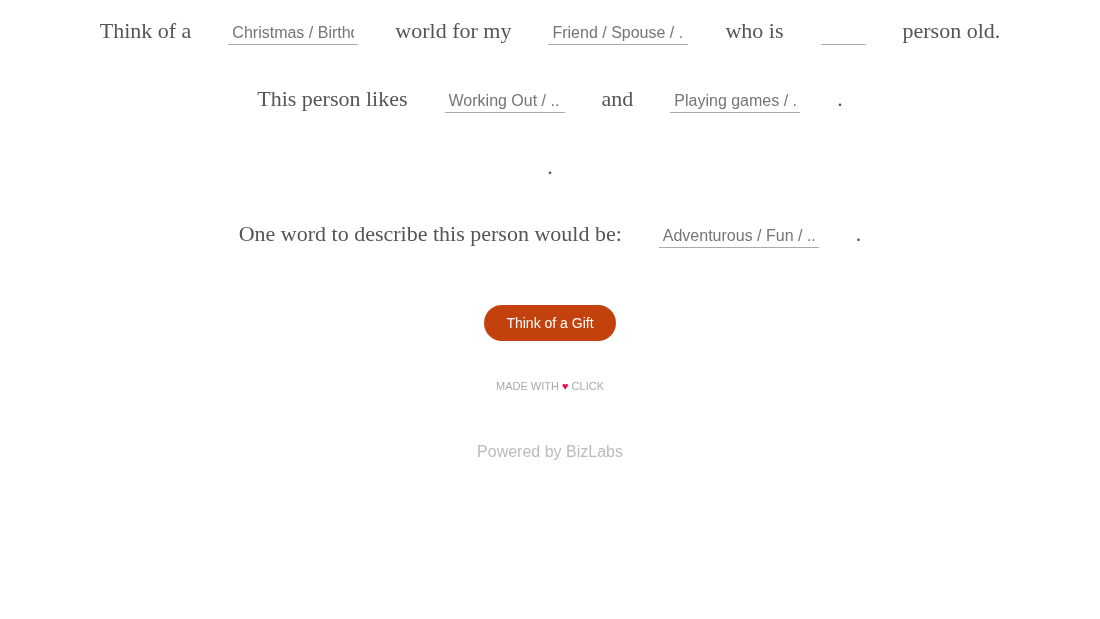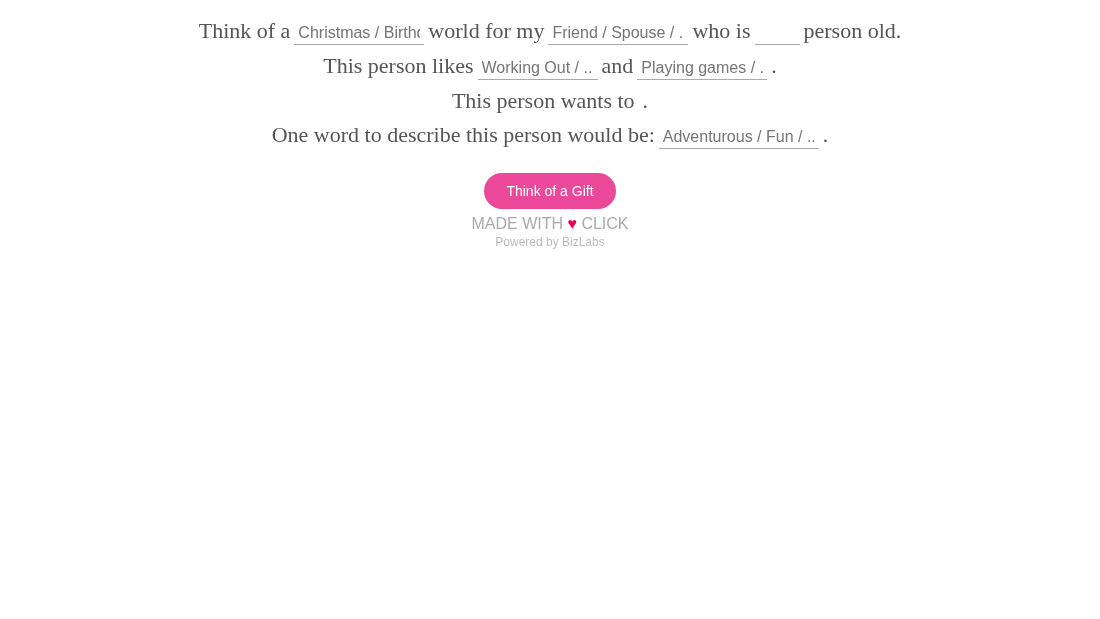--- a/index.html
+++ b/index.html
@@ -1,18 +1,19 @@
 <!DOCTYPE html>
 <html><head>
   <meta charset="utf-8">
   <style>
     * {
       box-sizing: border-box;
       margin: 0;
       padding: 0;
+      gap: 33px;
     }
 
     body {
       background: #ffffff;
       font-family: Georgia, 'Times New Roman', serif;
       width: 1100px;
       height: 619px;
       overflow: hidden;
     }
 
@@ -73,47 +74,47 @@
 
     .input-wants {
       width: 150px;
     }
 
     .input-describe {
       width: 160px;
     }
 
     .think-button {
-      background-color: #ec4899;
+      background-color: #c2410c;
       color: white;
       border: none;
       border-radius: 20px;
       padding: 10px 22px;
       font-size: 14px;
       cursor: pointer;
       margin-top: 16px;
       font-family: Arial, sans-serif;
     }
 
     .footer-text {
-      font-size: 16px;
+      font-size: 11px;
       color: #aaa;
       margin-top: 6px;
       text-align: center;
       font-family: Arial, sans-serif;
     }
 
     .footer-heart {
       color: #e05;
     }
 
     .footer-brand {
-      font-size: 12px;
+      font-size: 16px;
       color: #bbb;
-      margin-top: 2px;
+      margin-top: 18px;
       font-family: Arial, sans-serif;
     }
   </style>
 </head>
 <body>
 
 <div class="main-container">
 
   <div class="sentence-line">
     <span class="static-text">Think of a</span>
@@ -127,21 +128,20 @@
 
   <div class="sentence-line">
     <span class="static-text">This person likes</span>
     <input class="input-field input-likes1" type="text" placeholder="Working Out / ..." style="">
     <span class="static-text">and</span>
     <input class="input-field input-likes2" type="text" placeholder="Playing games / ..." style="">
     <span class="static-text">.</span>
   </div>
 
   <div class="sentence-line">
-    <span class="static-text">This person wants to</span>
     <span class="static-text">.</span>
   </div>
 
   <div class="sentence-line">
     <span class="static-text">One word to describe this person would be:</span>
     <input class="input-field input-describe" type="text" placeholder="Adventurous / Fun / ..." style="">
     <span class="static-text">.</span>
   </div>
 
   <button class="think-button">Think of a Gift</button>

